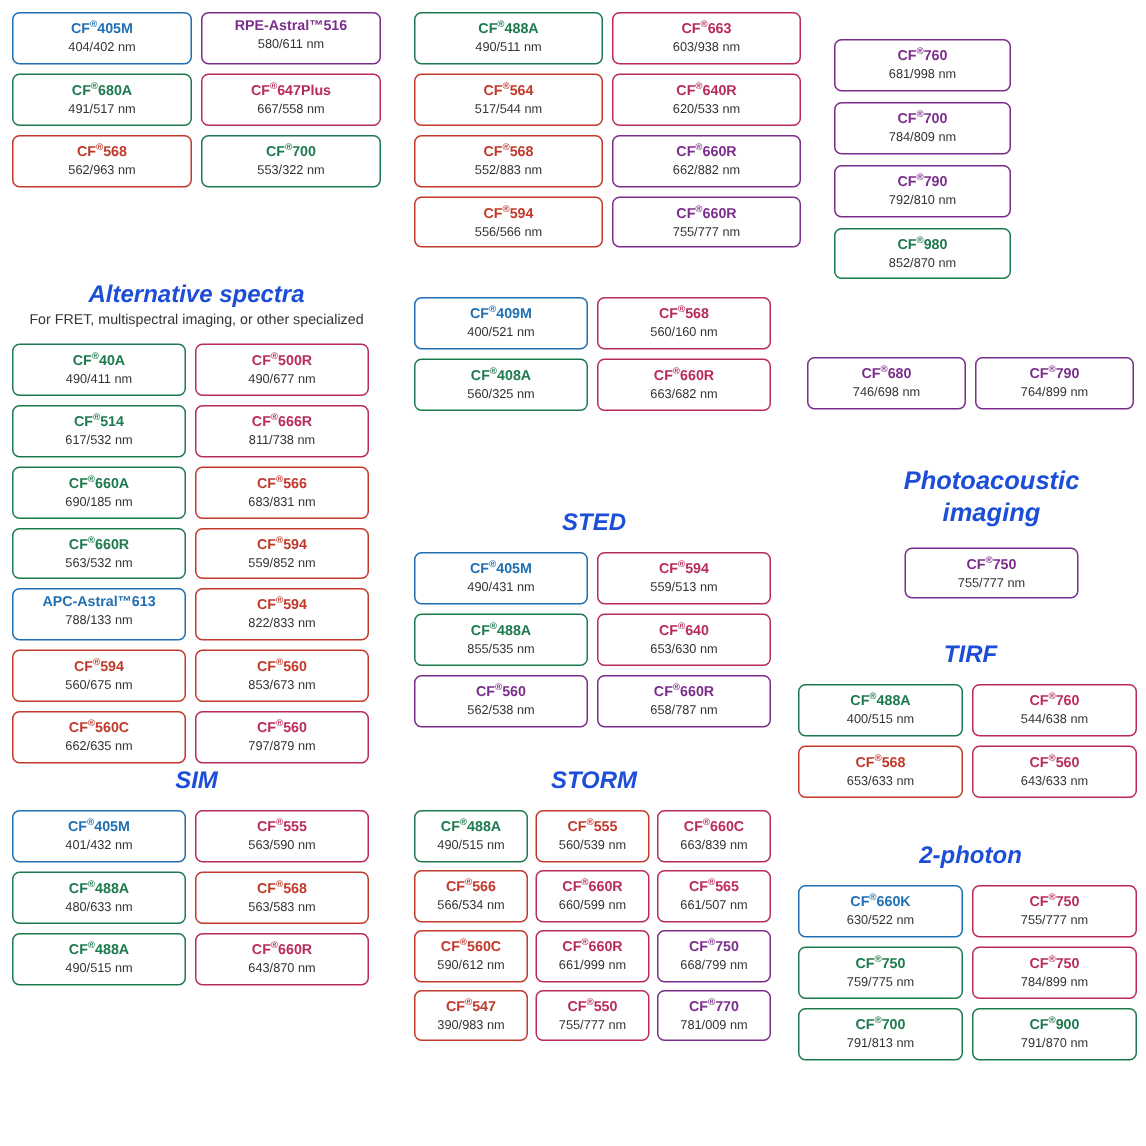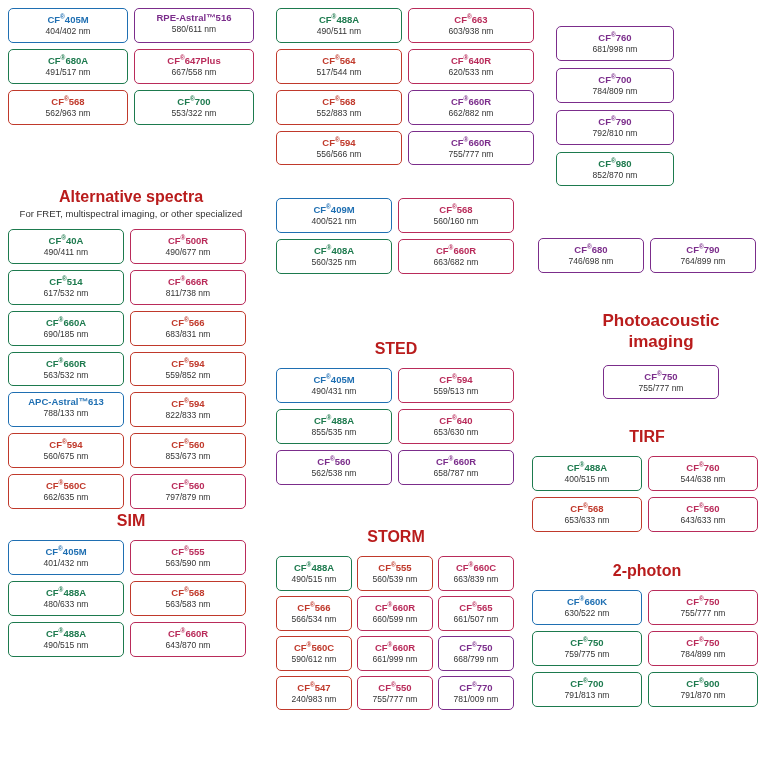--- a/index.html
+++ b/index.html
@@ -33,21 +33,22 @@
   .chip .wl{
     font-size:8.5px;
     color:#333;
     margin-top:1px;
     white-space:nowrap;
   }
   .heading{
     font-size:16px;
     font-weight:bold;
     text-align:center;
-    color:#b91c1c;
+    color:#1d4ed8;
+    font-style:italic;
   }
   .subheading{
     font-size:9.5px;
     text-align:center;
     color:#333;
     margin-top:2px;
   }
   .heading.big{font-size:17px;line-height:1.25;}
 </style>
 </head>
@@ -280,21 +281,21 @@
           <div class="nm" style="color: rgb(29, 122, 78);">CF<sup>®</sup>488A</div>
           <div class="wl">490/515 nm</div>
         </div>
         <div class="chip" style="border-color: rgb(185, 43, 90);">
           <div class="nm" style="color: rgb(185, 43, 90);">CF<sup>®</sup>660R</div>
           <div class="wl">643/870 nm</div>
         </div>
       </div>
   </div>
 
-  <div class="block" style="left:276px; top:512px; width:240px;margin-top:16px;">
+  <div class="block" style="left:276px; top:512px; width:240px;">
     <div class="heading">STORM</div>
     <div class="grid" id="g-storm" style="grid-template-columns:76px 76px 76px; gap:5px; margin-top:10px;">
         <div class="chip" style="border-color: rgb(29, 122, 78);">
           <div class="nm" style="color: rgb(29, 122, 78);">CF<sup>®</sup>488A</div>
           <div class="wl">490/515 nm</div>
         </div>
         <div class="chip" style="border-color: rgb(192, 57, 43);">
           <div class="nm" style="color: rgb(192, 57, 43);">CF<sup>®</sup>555</div>
           <div class="wl">560/539 nm</div>
         </div>
@@ -321,21 +322,21 @@
         <div class="chip" style="border-color: rgb(185, 43, 90);">
           <div class="nm" style="color: rgb(185, 43, 90);">CF<sup>®</sup>660R</div>
           <div class="wl">661/999 nm</div>
         </div>
         <div class="chip" style="border-color: rgb(123, 45, 139);">
           <div class="nm" style="color: rgb(123, 45, 139);">CF<sup>®</sup>750</div>
           <div class="wl">668/799 nm</div>
         </div>
         <div class="chip" style="border-color: rgb(192, 57, 43);">
           <div class="nm" style="color: rgb(192, 57, 43);">CF<sup>®</sup>547</div>
-          <div class="wl">240/983 nm</div>
+          <div class="wl">390/983 nm</div>
         </div>
         <div class="chip" style="border-color: rgb(185, 43, 90);">
           <div class="nm" style="color: rgb(185, 43, 90);">CF<sup>®</sup>550</div>
           <div class="wl">755/777 nm</div>
         </div>
         <div class="chip" style="border-color: rgb(123, 45, 139);">
           <div class="nm" style="color: rgb(123, 45, 139);">CF<sup>®</sup>770</div>
           <div class="wl">781/009 nm</div>
         </div>
       </div>

